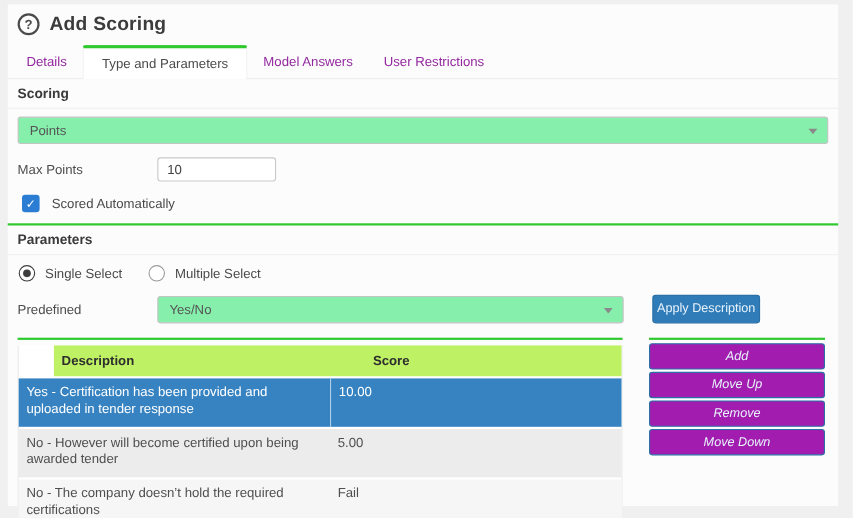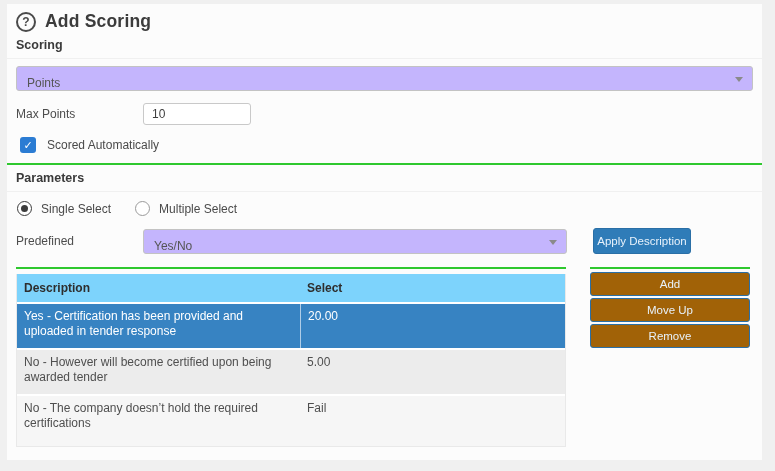--- a/index.html
+++ b/index.html
@@ -17,22 +17,22 @@
   .tabs{display:flex;align-items:stretch;height:30px;margin-top:9px;padding-left:3px;border-bottom:1px solid #ededed;}
   .tab{display:flex;align-items:center;padding:0 14px;font-size:12px;color:#9428a0;cursor:pointer;}
   .tab.active{background:#fff;border:1px solid #e3e3e3;border-bottom:none;border-top:3px solid #2fc82f;
     border-radius:3px 3px 0 0;color:#4a4a4a;margin-bottom:-1px;padding:0 17px;}
 
   
   .sec-head{margin-top:2px;padding:4px 9px 6px;font-size:12.5px;font-weight:700;color:#3a3a3a;
     border-bottom:1px solid #f0f0f0;}
 
   
-  .select{position:relative;height:23px;border:1px solid #c3c3c3;border-radius:3px;background:#c4b5fd;
-    display:flex;align-items:flex-end;padding:0 10px;font-size:12px;color:#555;cursor:pointer;}
+  .select{position:relative;height:23px;border:1px solid #c3c3c3;border-radius:3px;background:#86efac;
+    display:flex;align-items:center;padding:0 10px;font-size:12px;color:#555;cursor:pointer;}
   .caret{position:absolute;right:9px;top:10px;width:0;height:0;
     border-left:4px solid transparent;border-right:4px solid transparent;border-top:5px solid #8a8a8a;}
   .points-select{margin:7px 9px 0;}
   .frow{display:flex;align-items:center;margin:12px 9px 0;}
   .flabel{width:127px;font-size:12px;color:#4d4d4d;}
   .tinput{width:90px;height:20px;border:1px solid #c9c9c9;border-radius:3px;background:#fff;
     font-size:12px;color:#3f3f3f;padding:0 8px;display:flex;align-items:center;}
 
   
   .cbrow{display:flex;align-items:center;gap:11px;margin:12px 9px 0 13px;}
@@ -53,47 +53,53 @@
 
   .pre-select{width:402px;}
   .applybtn{margin-left:26px;width:96px;height:24px;background:#2f7cb8;border:1px solid #2a6fa6;border-radius:3px;
     color:#e8f2fb;font-size:11.5px;display:flex;align-items:center;justify-content:center;cursor:pointer;}
 
   
   .main{display:flex;align-items:flex-start;margin:13px 9px 0;}
   .gridwrap{width:550px;}
   .greenbar{height:2px;background:#2fc82f;margin-bottom:5px;}
   .grid{background:#fff;border:1px solid #e9e9e9;border-top:none;}
-  .thead{display:flex;height:28px;align-items:center;background:#7dd3fc;font-size:12px;font-weight:700;color:#2e2e2e;}
+  .thead{display:flex;height:28px;align-items:center;background:#bef264;font-size:12px;font-weight:700;color:#2e2e2e;margin-left:32px;}
   .trow{display:flex;font-size:12px;line-height:15px;margin-top:2px;color:#4f4f4f;}
   .trow:last-child{margin-bottom:0;}
   .cdesc{width:266px;padding:5px 10px 9px 7px;}
   .thead .cdesc{padding:0 10px 0 7px;}
   .cscore{flex:1;padding:5px 0 9px 7px;}
   .thead .cscore{padding:0 0 0 7px;}
   .trow.sel{background:#3783c2;color:#fff;}
   .trow.sel .cdesc{border-right:1px solid rgba(255,255,255,.6);}
   .trow.alt1{background:#ececec;}
   .trow.alt2{background:#f6f6f6;padding-bottom:6px;}
 
   .actions{margin-left:auto;width:160px;margin-right:3px;}
-  .abtn{height:22px;margin-top:2px;background:#a16207;border:1px solid #2a6fa6;border-radius:3px;
-    color:#e8f2fb;font-size:11.5px;display:flex;align-items:center;justify-content:center;cursor:pointer;}
+  .abtn{height:22px;margin-top:2px;background:#a21caf;border:1px solid #2a6fa6;border-radius:3px;
+    color:#e8f2fb;font-size:11.5px;display:flex;align-items:center;justify-content:center;cursor:pointer;font-style:italic;}
   .actions .greenbar{margin-bottom:3px;}
 </style>
 </head>
 <body>
 
 <div class="panel">
 
   <div class="hdr">
     <span class="qicon">?</span>
     <span class="title">Add Scoring</span>
   </div>
 
+  <div class="tabs">
+    <div class="tab">Details</div>
+    <div class="tab active">Type and Parameters</div>
+    <div class="tab">Model Answers</div>
+    <div class="tab">User Restrictions</div>
+  </div>
 
   <div class="sec-head">Scoring</div>
 
   <div class="select points-select">
     <span>Points</span>
     <span class="caret"></span>
   </div>
 
   <div class="frow">
     <span class="flabel">Max Points</span>
@@ -125,39 +131,40 @@
     <div class="applybtn">Apply Description</div>
   </div>
 
   <div class="main">
 
     <div class="gridwrap">
       <div class="greenbar"></div>
       <div class="grid">
         <div class="thead">
           <span class="cdesc">Description</span>
-          <span class="cscore">Select</span>
+          <span class="cscore">Score</span>
         </div>
         <div class="trow sel">
           <span class="cdesc">Yes - Certification has been provided and uploaded in tender response</span>
-          <span class="cscore">20.00</span>
+          <span class="cscore">10.00</span>
         </div>
         <div class="trow alt1">
           <span class="cdesc">No - However will become certified upon being awarded tender</span>
           <span class="cscore">5.00</span>
         </div>
         <div class="trow alt2">
           <span class="cdesc">No - The company doesn’t hold the required certifications</span>
           <span class="cscore">Fail</span>
         </div>
       </div>
     </div>
 
     <div class="actions">
       <div class="greenbar"></div>
       <div class="abtn">Add</div>
       <div class="abtn">Move Up</div>
       <div class="abtn">Remove</div>
+      <div class="abtn">Move Down</div>
     </div>
 
   </div>
 
 </div>
 
 </body></html>

